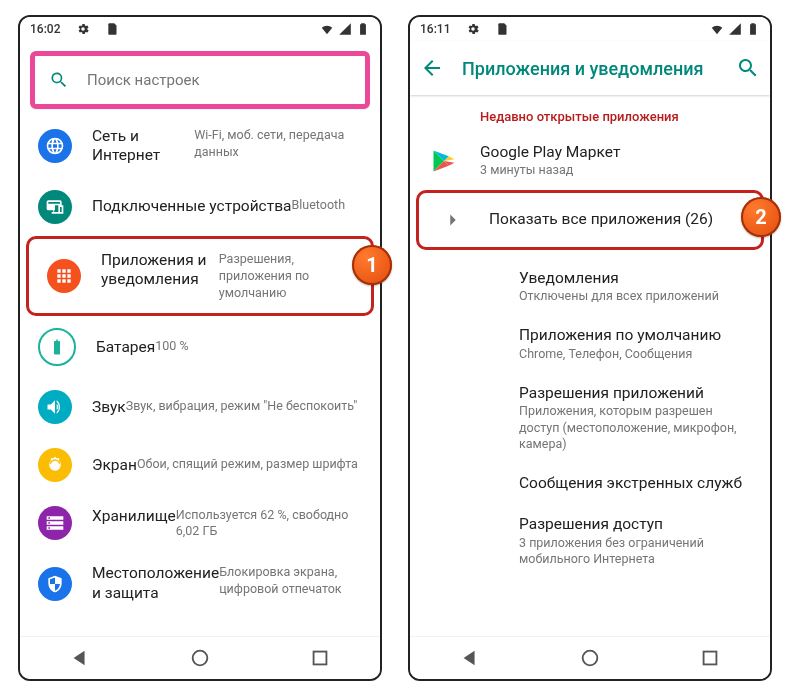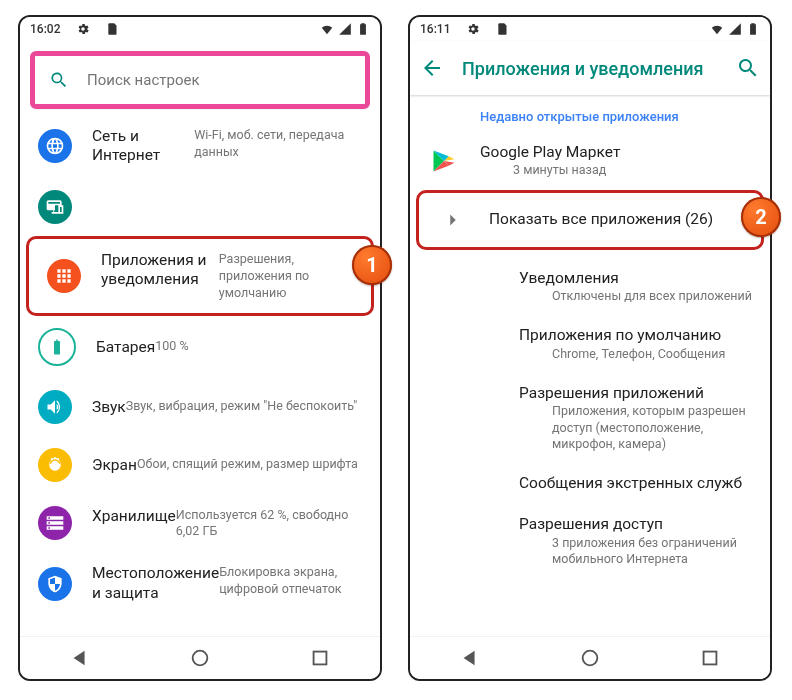--- a/index.html
+++ b/index.html
@@ -95,38 +95,38 @@
   .appbar .back { color:#00897b; width:24px;height:24px;}
   .appbar .abtitle {
     margin-left:18px;
     color:#00897b;
     font-size:18px;
     font-weight:500;
   }
   .appbar .search { margin-left:auto; color:#00897b; width:24px;height:24px;}
 
   .section-head {
-    color:#3b82f6;
+    color:#b91c1c;
     font-size:13px;
     font-weight:500;
     padding: 14px 16px 8px 70px;
   }
   .row2 {
     display:flex;
     align-items:center;
     padding: 11px 16px 11px 18px;
   }
   .row2 .ico {
     width:32px;height:32px;margin-right:20px;
     display:flex;align-items:center;justify-content:center;
     flex-shrink:0;
   }
   .row2 .txt { display:flex; flex-direction:column; }
   .row2 .title { font-size:15.5px; color:#212121; line-height:1.25;}
-  .row2 .sub { font-size:12.5px; color:#757575; line-height:1.3;margin-left:33px;}
+  .row2 .sub { font-size:12.5px; color:#757575; line-height:1.3;}
   .row2.noicon { padding-left:109px; }
 
   .hl2 {
     border:3px solid #c3221e;
     border-radius:10px;
     margin: 0 6px;
   }
 
   .navbar {
     position:absolute;
@@ -202,20 +202,24 @@
             <span class="title">Сеть и Интернет</span>
             <span class="sub">Wi-Fi, моб. сети, передача данных</span>
           </div>
       </div>
 
       <div class="row">
         <div class="ico" style="background:#00897b">
             <svg width="20" height="20" viewBox="0 0 24 24">
               <path fill="#fff" d="M4 6h14v2H4zM4 4a2 2 0 00-2 2v8a2 2 0 002 2h7v2H8v2h8v-2h-6v-2h2V10h8V6a2 2 0 00-2-2zm12 6v10h6V10zm4 8h-2v-6h2z"></path>
             </svg>
+          </div>
+        <div class="txt">
+            <span class="title">Подключенные устройства</span>
+            <span class="sub">Bluetooth</span>
           </div>
       </div>
 
       <div class="hl1">
         <div class="row">
           <div class="ico" style="background:#f4511e">
               <svg width="20" height="20" viewBox="0 0 24 24">
                 <path fill="#fff" d="M4 4h4v4H4zm6 0h4v4h-4zm6 0h4v4h-4zM4 10h4v4H4zm6 0h4v4h-4zm6 0h4v4h-4zM4 16h4v4H4zm6 0h4v4h-4zm6 0h4v4h-4z"></path>
               </svg>
             </div>

